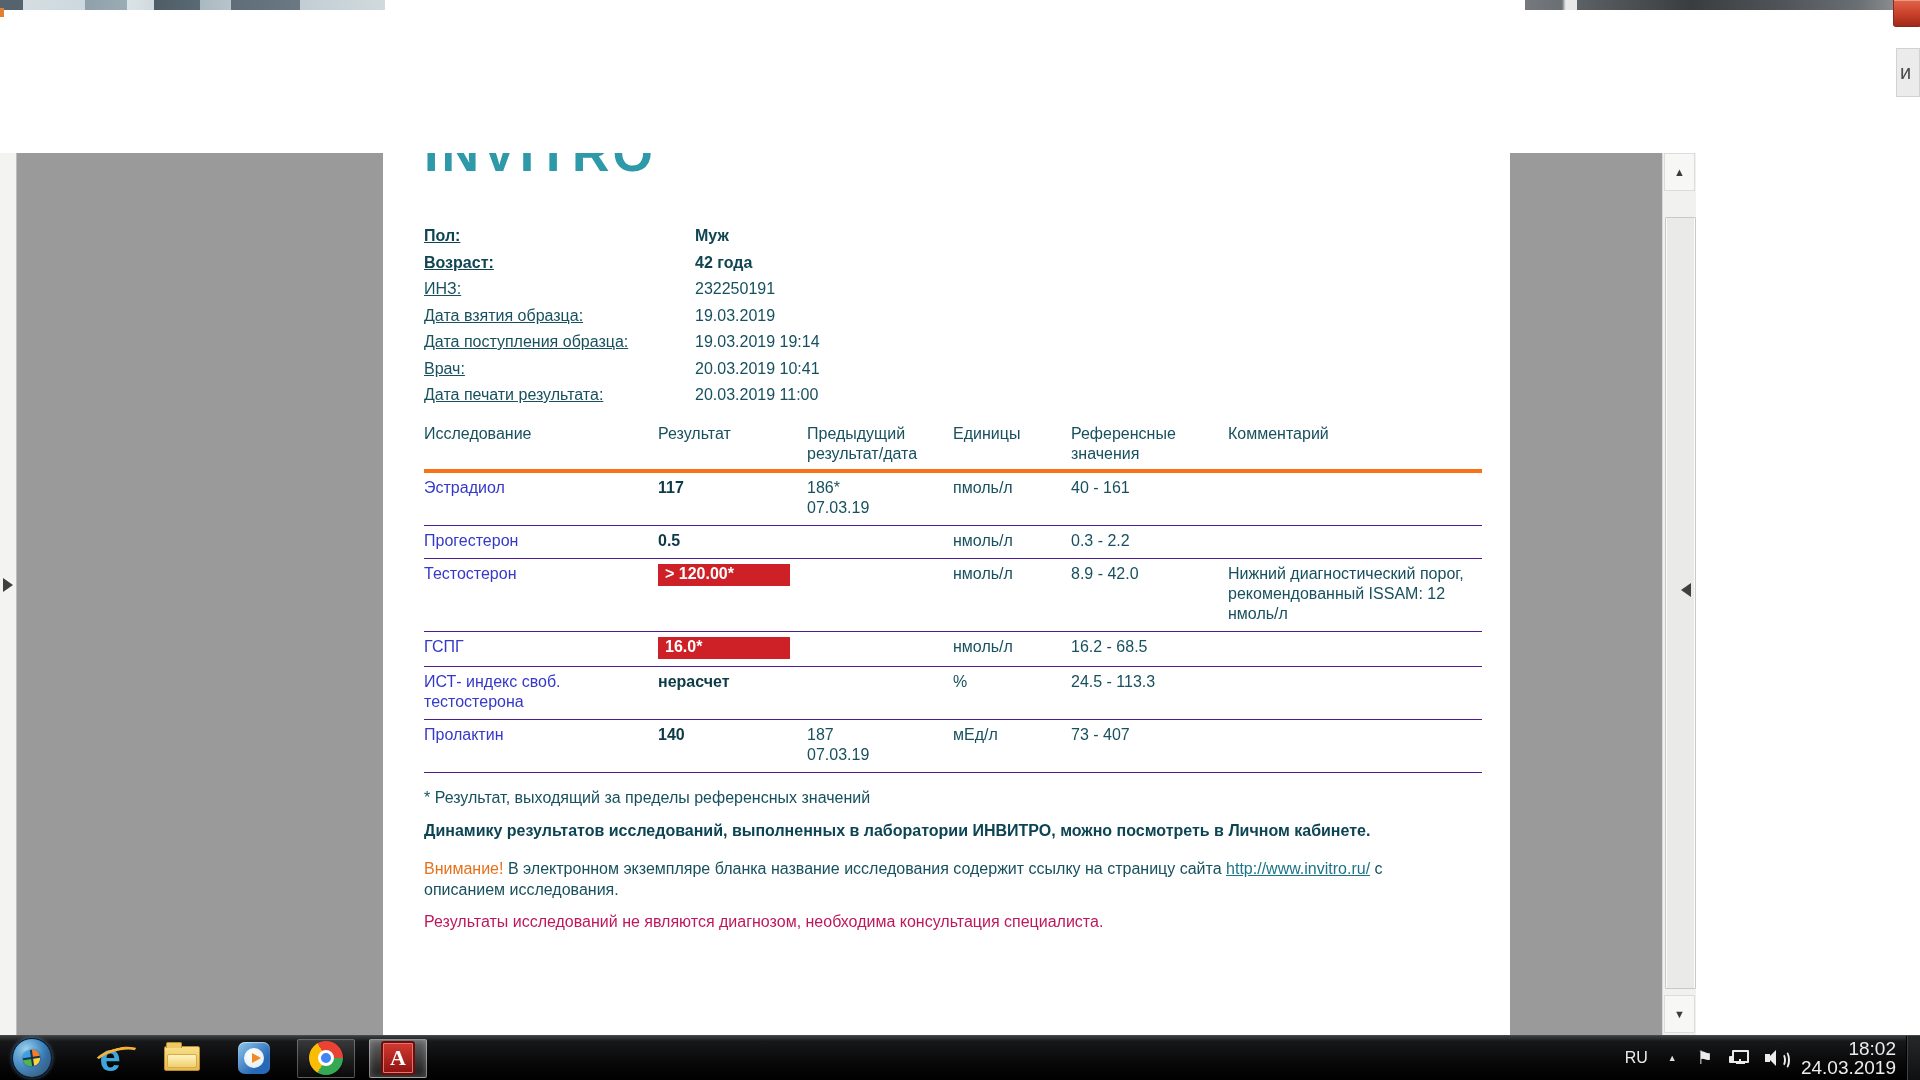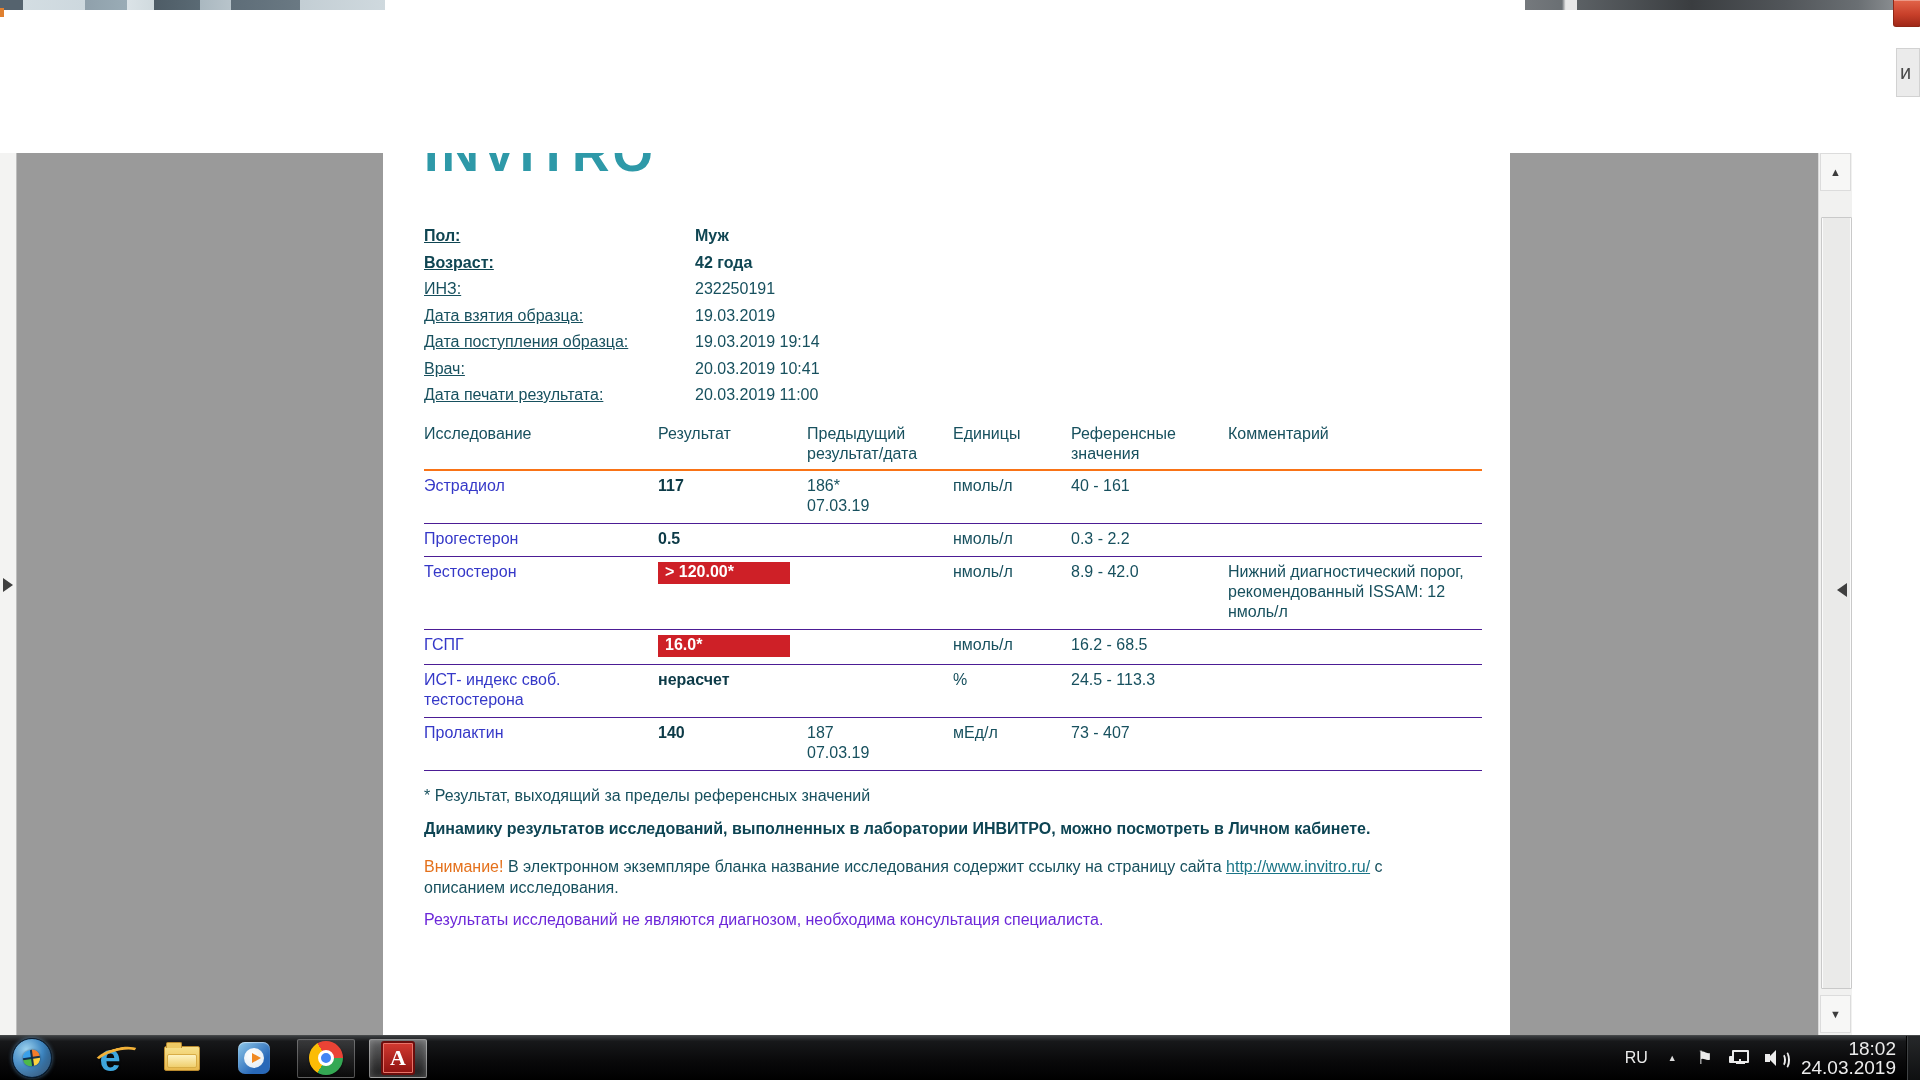--- a/index.html
+++ b/index.html
@@ -18,21 +18,21 @@
       #5c6165 14%,#3a3d40 45%,#515559 70%,#6a6f73 90%,#8a8e91 100%);}
   .close-fragment{position:absolute;left:1893px;top:0;width:26px;height:26px;
     background:linear-gradient(#e2654a,#c8402a 55%,#a02818);
     border:1px solid #8f2716;border-top:none;border-radius:0 0 3px 3px;
     box-shadow:inset 0 1px 0 rgba(255,255,255,.35);}
   .i-fragment{position:absolute;left:1896px;top:48px;width:24px;height:49px;
     background:#ebebeb;border:1px solid #d2d2d2;color:#4a4a4a;font-size:20px;
     display:flex;align-items:center;padding-left:3px;box-sizing:border-box;}
 
   
-  .main-area{position:absolute;left:0;top:153px;width:1852px;height:882px;background:#9a9a9a;}
+  .main-area{position:absolute;left:0;top:153px;width:1696px;height:882px;background:#9a9a9a;}
   .left-toggle{position:absolute;left:0;top:0;width:16px;height:100%;
     background:#f3f3f2;border-right:1px solid #bdbdbd;}
   .left-toggle .tri-right{position:absolute;left:3px;top:425px;width:0;height:0;
     border-left:10px solid #3f3f3f;border-top:7px solid transparent;border-bottom:7px solid transparent;}
 
   .scrollbar{position:absolute;right:0;top:0;width:34px;height:100%;
     background:#f1f1f0;border-left:1px solid #d9d9d9;box-sizing:border-box;}
   .scroll-btn{position:absolute;left:1px;width:31px;height:38px;background:#f7f7f6;
     border:1px solid #dcdcdc;box-sizing:border-box;display:flex;align-items:center;
     justify-content:center;color:#3c3c3c;font-size:11px;}
@@ -53,34 +53,34 @@
     color:#2e99a8;letter-spacing:3px;}
 
   .patient-info{margin-top:37px;}
   .p-row{display:flex;line-height:26.5px;}
   .p-label{width:271px;text-decoration:underline;}
   .p-bold{font-weight:bold;color:#0f4552;}
 
   .results-table{margin-top:15px;width:1058px;}
   .t-head,.t-row{display:grid;grid-template-columns:234px 149px 146px 118px 157px 254px;
     line-height:20px;}
-  .t-head{padding-bottom:5px;border-bottom:2px solid #f97316;}
+  .t-head{padding-bottom:5px;border-bottom:4px solid #f97316;}
   .t-row{padding:5px 0 7px;border-bottom:1px solid #4c1d95;}
   .cell-name{color:#3538c8;padding-right:14px;}
   .cell-result{font-weight:bold;color:#0c3a47;}
   .flag{display:inline-block;box-sizing:border-box;min-width:132px;background:#ce2027;
     color:#fff;padding:0 7px 2px;}
   .cell-comment{padding-right:6px;}
 
   .footnote{margin-top:16px;}
   .dynamics{margin-top:13px;font-weight:bold;color:#0d4453;width:1012px;line-height:21px;}
   .attention{margin-top:17px;width:1000px;line-height:21px;}
   .attn-label{color:#e4711c;}
   .attn-url{color:#1b7587;text-decoration:underline;cursor:pointer;}
-  .disclaimer{margin-top:13px;color:#6d28d9;}
+  .disclaimer{margin-top:13px;color:#be185d;}
 
   
   .taskbar{position:absolute;left:0;bottom:0;width:1920px;height:45px;
     background:linear-gradient(#3a3d40,#17181a 12%,#0a0a0b 55%,#000);
     border-top:1px solid #454849;box-sizing:border-box;display:flex;align-items:center;}
   .tb-btn{width:58px;height:39px;display:flex;align-items:center;justify-content:center;
     border-radius:2px;margin:0 7px;box-sizing:border-box;}
   .tb-btn.running{border:1px solid rgba(255,255,255,.28);
     background:linear-gradient(rgba(255,255,255,.14),rgba(255,255,255,.04));}
   .tb-btn.active{border:1px solid rgba(255,255,255,.45);

